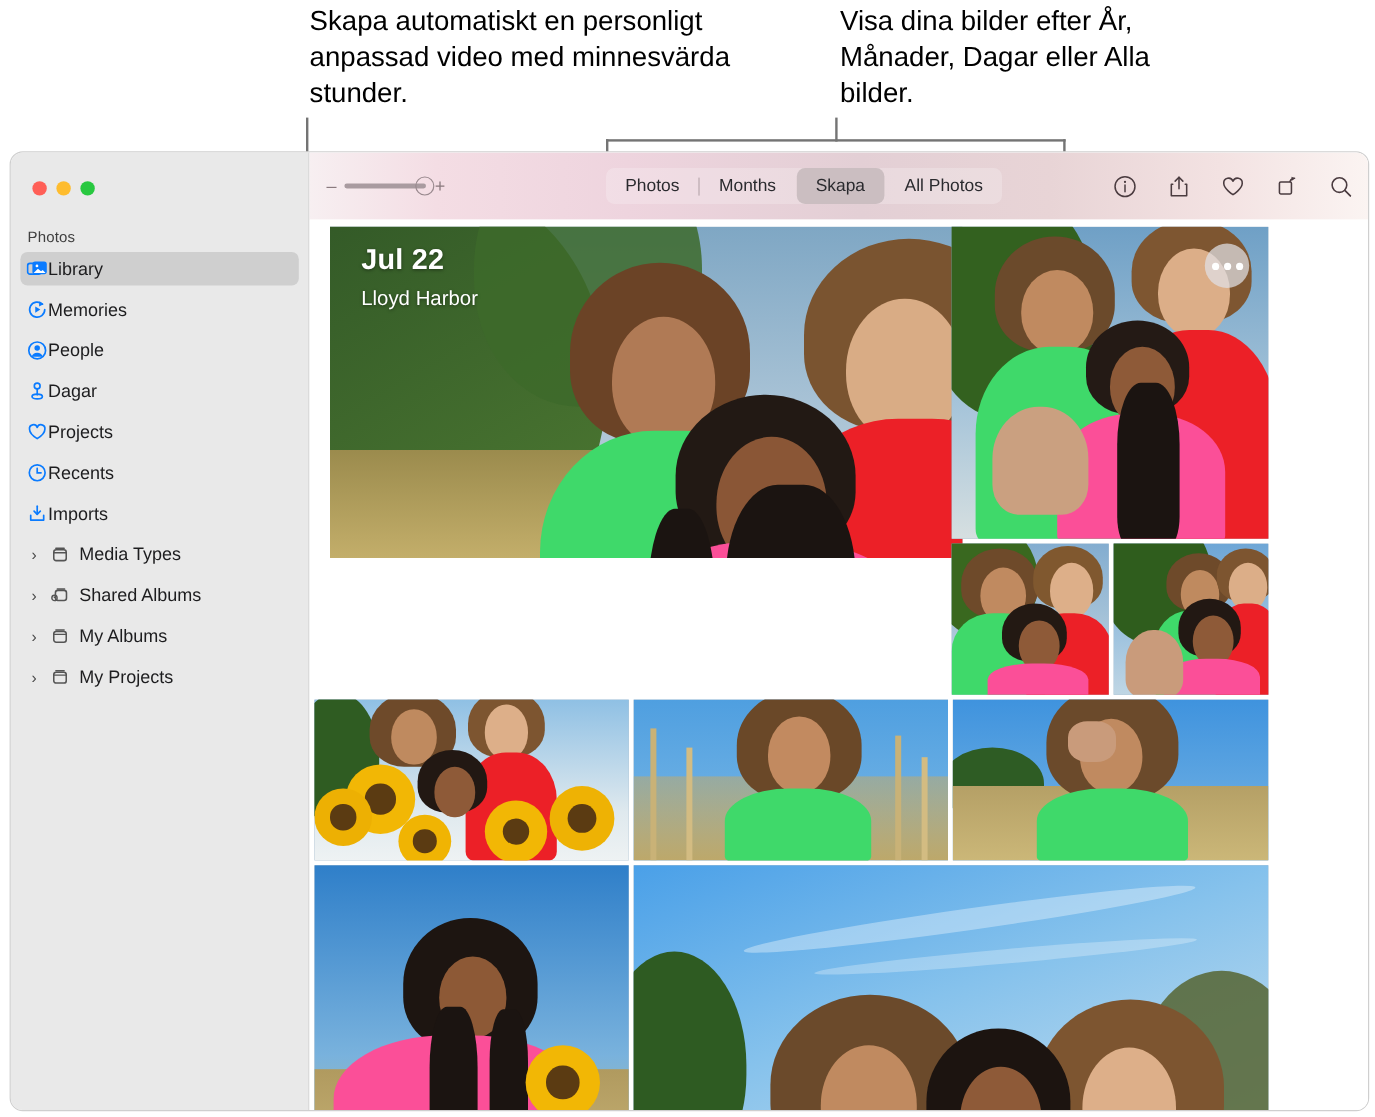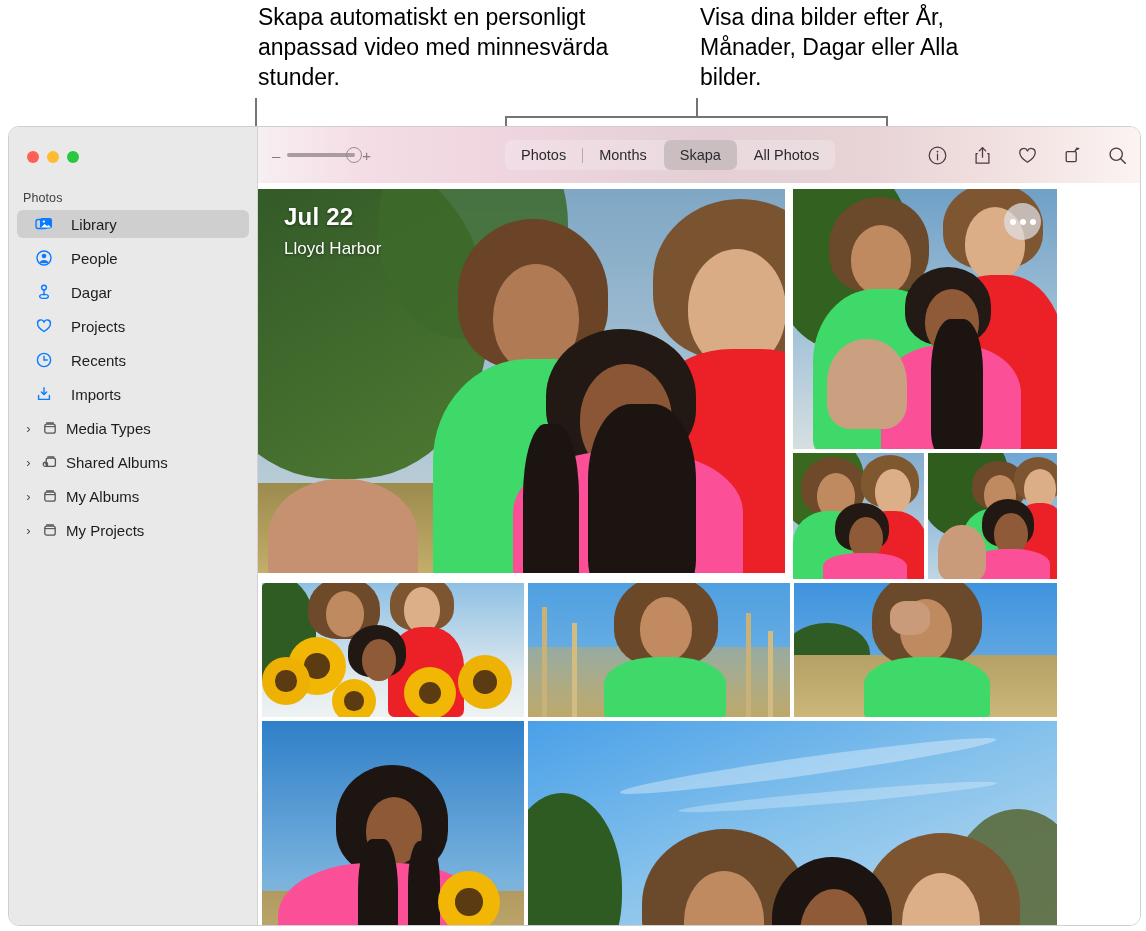--- a/index.html
+++ b/index.html
@@ -78,25 +78,25 @@
     color: #404040;
     padding: 8px 0 5px 14px;
     letter-spacing: 0.1px;
   }
 
   .sb-row {
     display: flex;
     align-items: center;
     height: 28px;
     margin: 0 8px 6px 8px;
-    padding-left: 18px;
+    padding-left: 5px;
     border-radius: 6px;
     font-size: 15px;
     color: #1d1d1f;
-    gap: 18px;
+    gap: 0;
     cursor: default;
   }
   .sb-row.selected { background: #cfcfcf; }
   .sb-row .sb-icon { width: 18px; height: 18px; flex: 0 0 18px;
     display: flex; align-items: center; justify-content: center; }
   .sb-row .sb-label { white-space: nowrap; }
 
   .sb-row.with-chevron { padding-left: 6px; gap: 7px; }
   .chev {
     width: 11px; flex: 0 0 11px;
@@ -262,20 +262,30 @@
         <svg width="18" height="18" viewBox="0 0 18 18">
           <rect x="1" y="4.5" width="11" height="9" rx="2" fill="none" stroke="#0a7bff" stroke-width="1.4"></rect>
           <rect x="5" y="3" width="12" height="10.5" rx="2.2" fill="#0a7bff"></rect>
           <circle cx="8.8" cy="6.6" r="1.15" fill="#ffffff"></circle>
           <path d="M6 12.6 L9.6 8.9 L12.2 11.1 L13.6 9.9 L16 12.6 Z" fill="#ffffff"></path>
         </svg>
       </span>
       <span class="sb-label">Library</span>
     </div>
 
+    <div class="sb-row">
+      <span class="sb-icon">
+        <svg width="18" height="18" viewBox="0 0 18 18">
+          <path d="M15.3 9a6.3 6.3 0 1 1-1.9-4.5" fill="none" stroke="#0a7bff" stroke-width="1.4" stroke-linecap="round"></path>
+          <path d="M10.6 2.2 L14.2 4.6 L10.6 6.4 Z" fill="#0a7bff"></path>
+          <path d="M7.4 6.4 L11.6 9 L7.4 11.6 Z" fill="#0a7bff"></path>
+        </svg>
+      </span>
+      <span class="sb-label">Memories</span>
+    </div>
 
     <div class="sb-row">
       <span class="sb-icon">
         <svg width="18" height="18" viewBox="0 0 18 18">
           <circle cx="9" cy="9" r="7" fill="none" stroke="#0a7bff" stroke-width="1.4"></circle>
           <circle cx="9" cy="7" r="2.3" fill="#0a7bff"></circle>
           <path d="M4.3 14.3a5 5 0 0 1 9.4 0" fill="#0a7bff"></path>
         </svg>
       </span>
       <span class="sb-label">People</span>
@@ -428,21 +438,21 @@
           <svg width="21" height="21" viewBox="0 0 21 21">
             <circle cx="9.2" cy="9.2" r="6.1" fill="none" stroke="#4b3c40" stroke-width="1.35"></circle>
             <path d="M13.7 13.7 L18.3 18.3" stroke="#4b3c40" stroke-width="1.45" stroke-linecap="round"></path>
           </svg>
         </span>
       </div>
     </div>
 
     <div id="photo-grid">
 
-      <div class="photo" style="left:0; top:6px; width:527px; height:384px;padding-left:40px;">
+      <div class="photo" style="left:17px; top:6px; width:527px; height:276px;padding-left:40px;">
         <div class="ph-sky" style="background:linear-gradient(180deg,#7fa7c4 0%,#a9c3d6 55%,#c8d4d6 100%)"></div>
         <div class="ph-tree" style="left:-60px; top:-40px; width:290px; height:330px; background:linear-gradient(150deg,#2f5526,#4e7a32)"></div>
         <div class="ph-tree" style="left:120px; top:-80px; width:190px; height:230px; background:#3d6a2a; opacity:.85"></div>
         <div class="ph-grass" style="height:90px; background:linear-gradient(180deg,#9b8b4d,#c3ae6a)"></div>
         <div class="ph-hair" style="left:200px; top:30px; width:150px; height:150px; background:#6b4326"></div>
         <div class="ph-head" style="left:235px; top:75px; width:86px; height:108px; background:#b07a55"></div>
         <div class="ph-body" style="left:175px; top:170px; width:215px; height:230px; background:#3fd96a"></div>
         <div class="ph-hair" style="left:395px; top:10px; width:175px; height:160px; background:#7a5430"></div>
         <div class="ph-head" style="left:430px; top:60px; width:98px; height:120px; background:#d9ac85"></div>
         <div class="ph-body" style="left:370px; top:160px; width:235px; height:240px; background:#ec2027"></div>

